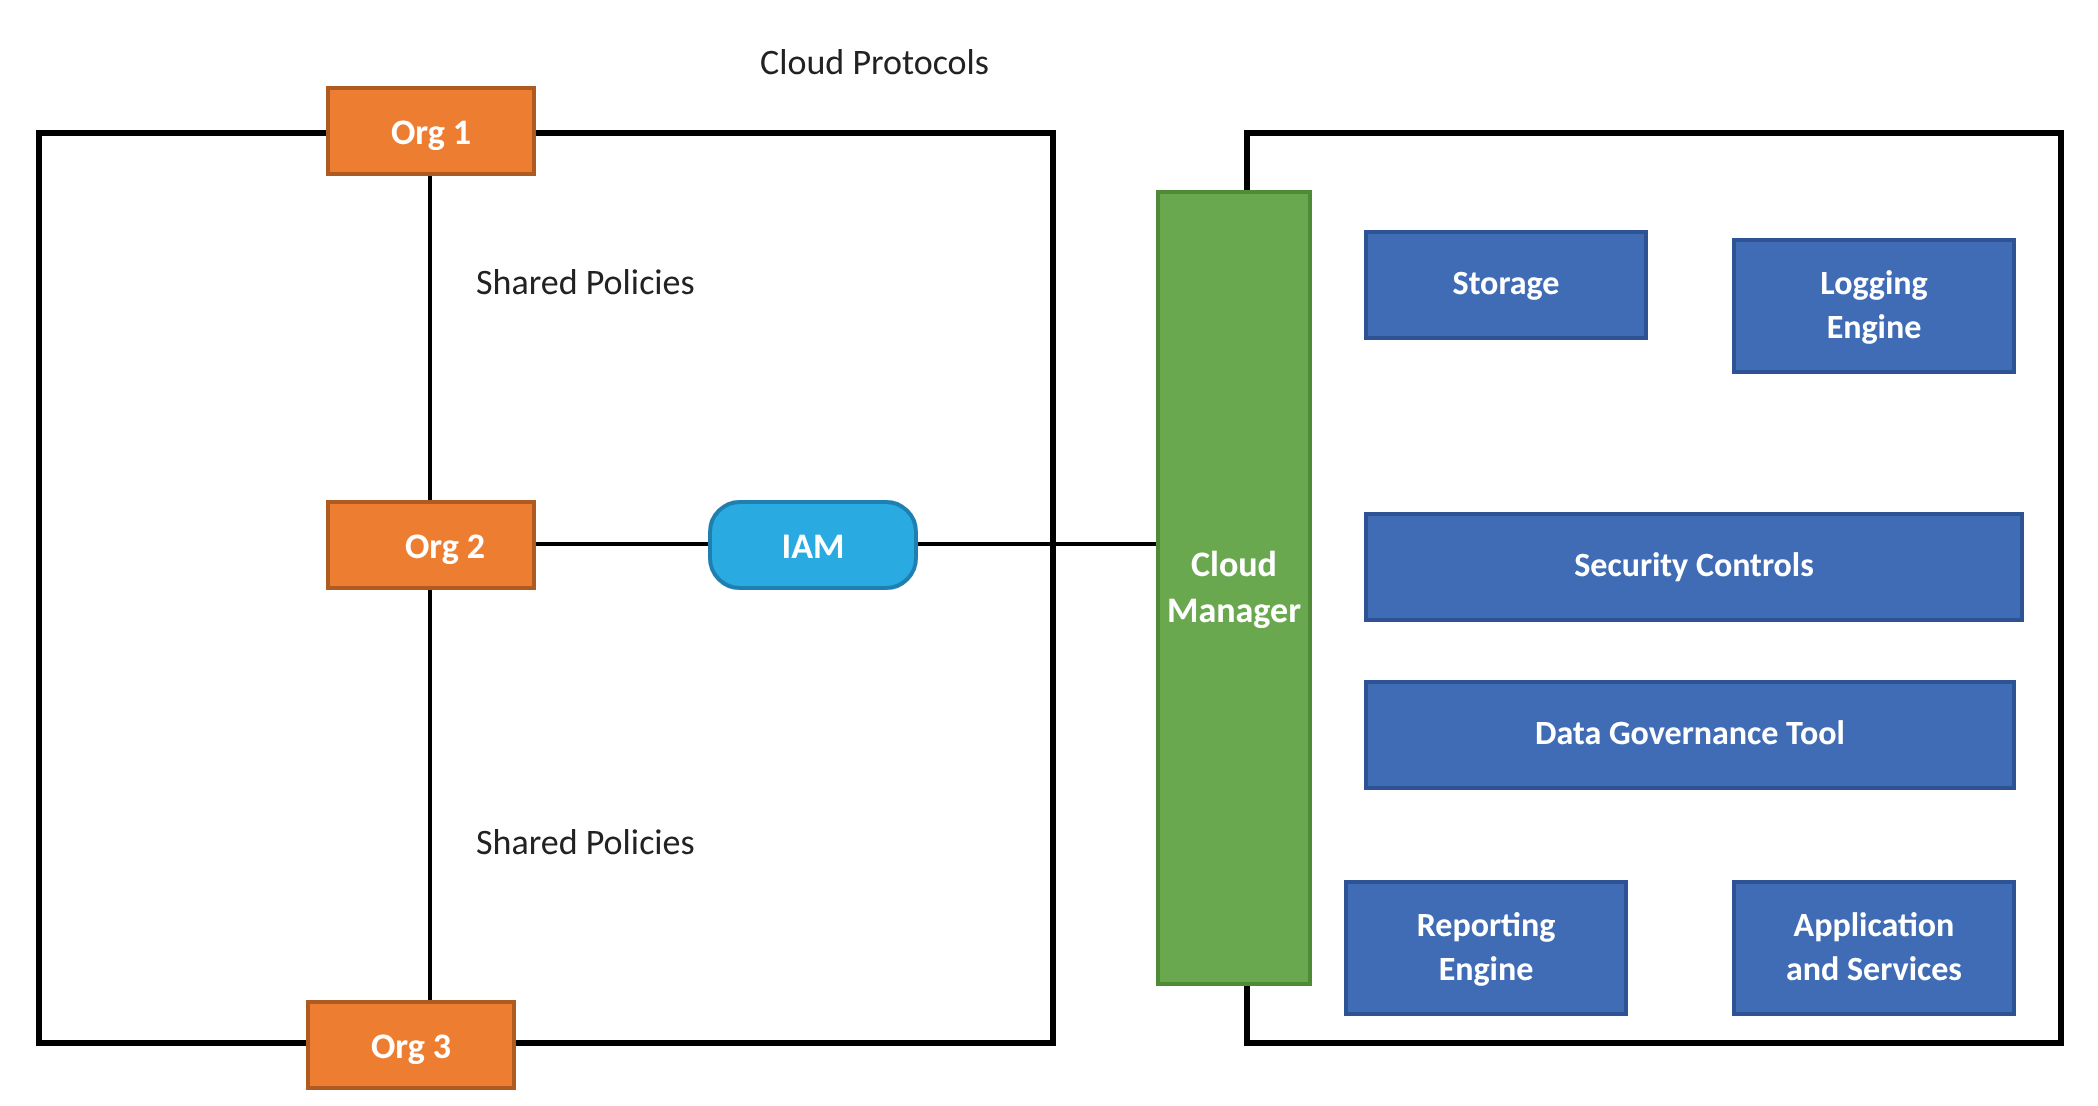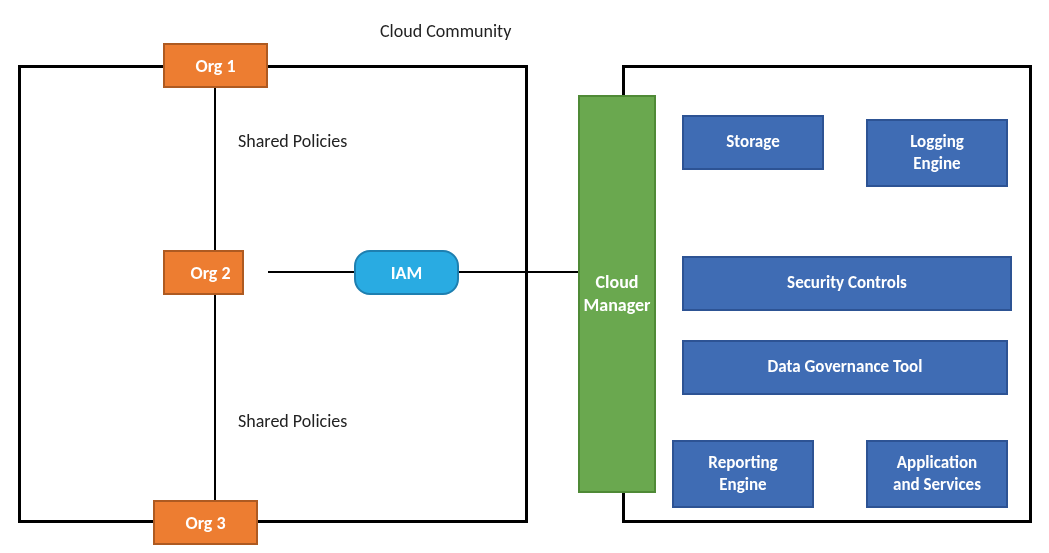--- a/index.html
+++ b/index.html
@@ -69,30 +69,30 @@
     position: absolute;
     background: #000;
   }
   .hline { height: 2px; }
   .vline { width: 2px; }
 </style>
 </head>
 <body>
 <div class="canvas">
 
-<div class="label" style="left:380px; top:20px; font-size:18px;">Cloud Community</div>
+<div class="label" style="left:380px; top:20px; font-size:18px;">Cloud Protocols</div>
 
 <div class="frame" style="left:18px; top:65px; width:510px; height:458px;"></div>
 
 <div class="frame" style="left:622px; top:65px; width:410px; height:458px;"></div>
 
 <div class="box org" style="left:163px; top:43px; width:105px; height:45px;">
   <span>Org 1</span>
 </div>
-<div class="box org" style="left:163px; top:250px; width:81px; height:45px;padding-left:14px;">
+<div class="box org" style="left:163px; top:250px; width:105px; height:45px;padding-left:14px;">
   <span>Org 2</span>
 </div>
 <div class="box org" style="left:153px; top:500px; width:105px; height:45px;">
   <span>Org 3</span>
 </div>
 
 <div class="box iam" style="left:354px; top:250px; width:105px; height:45px;border-radius:16px;">
   <span>IAM</span>
 </div>
 

